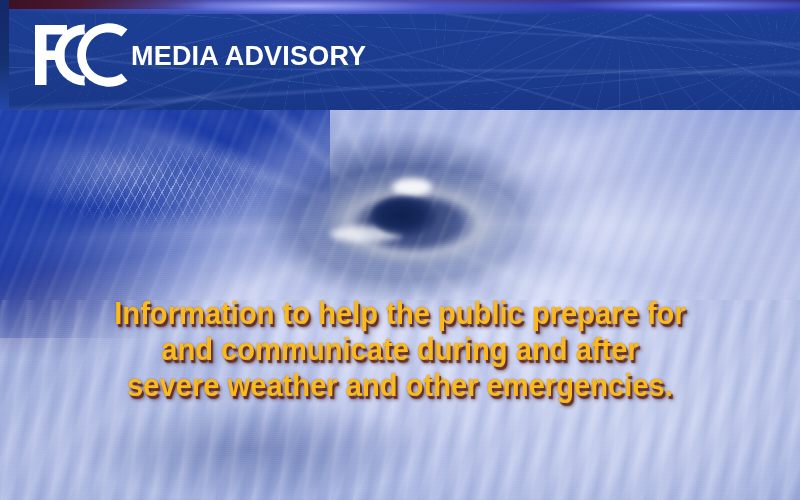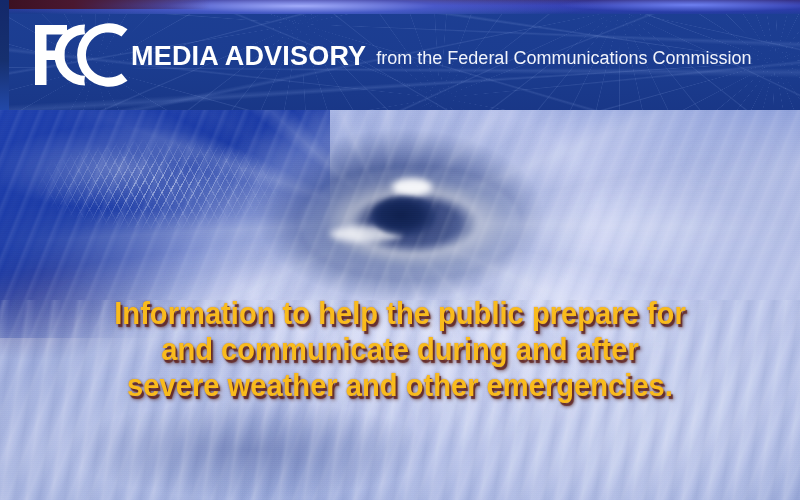--- a/index.html
+++ b/index.html
@@ -248,17 +248,16 @@
 
         <path d="M47.5 2.2 A29.8 29.8 0 1 0 47.5 61.8 A29.8 29.8 0 0 1 47.5 2.2 Z" fill="none" stroke="#ffffff" stroke-width="0"></path>
         <path d="M52 1.5 A30.5 30.5 0 1 0 52 62.5 A21.2 21.2 0 0 1 52 52.8
                  A20.8 20.8 0 1 1 52 11.2 A21.2 21.2 0 0 1 52 1.5 Z" fill="#ffffff"></path>
 
         <path d="M88.5 13.5 A22.6 22.6 0 1 0 88.5 50.5 L94.5 57.8
                  A31.8 31.8 0 1 1 94.5 6.2 Z" fill="#ffffff"></path>
       </svg>
 
       <div class="hdr-title">MEDIA ADVISORY</div>
-      <div class="hdr-sub">from the Federal Communications Commission</div>
     </div>
   </div>
 
 </div>
 
 </body></html>

